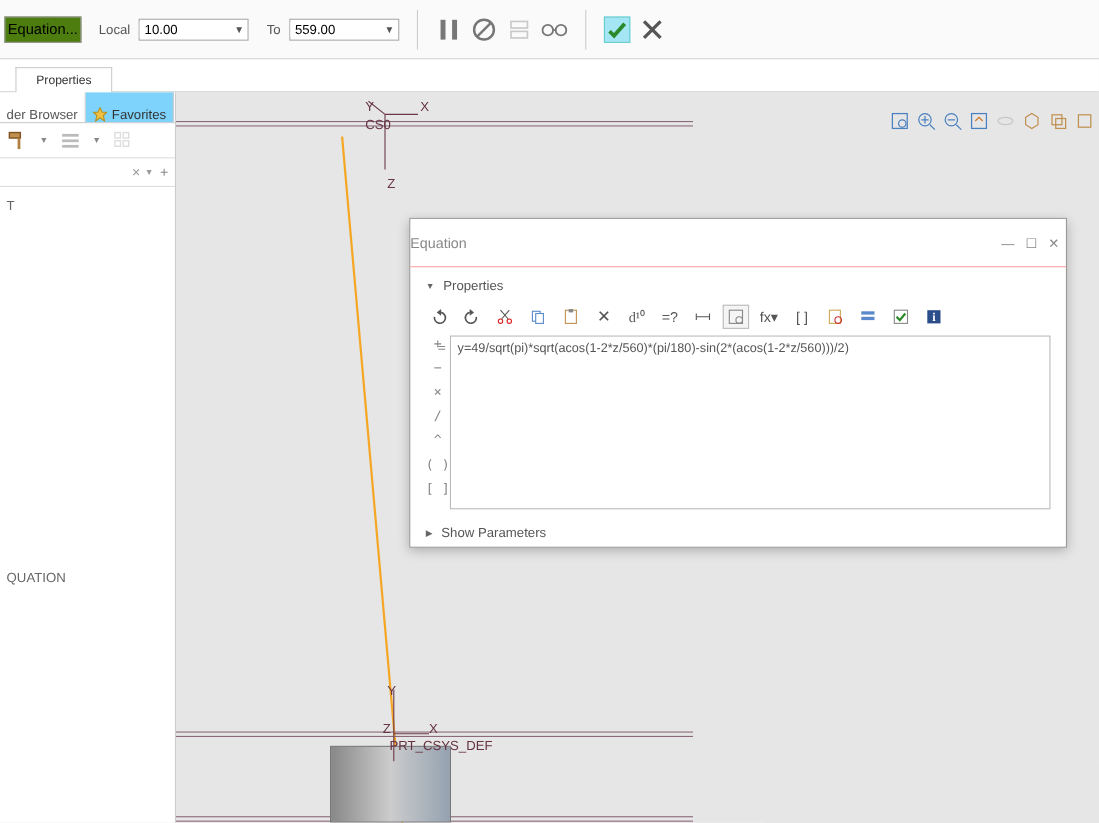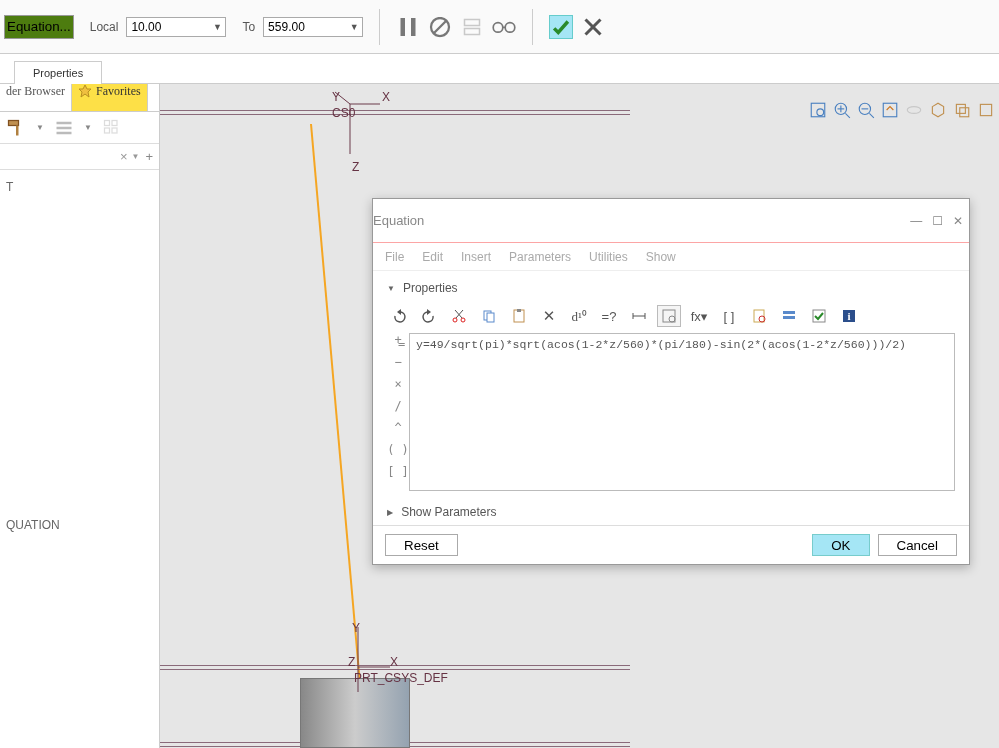--- a/index.html
+++ b/index.html
@@ -51,24 +51,24 @@
     position:relative; top:2px;
   }
 
   
   .left-panel {
     position:absolute; top:84px; left:0; width:160px; bottom:0;
     background:#fff; border-right:1px solid #ccc;
   }
   .lp-tabs { height:28px; border-bottom:1px solid #ccc; display:flex; align-items:center; }
   .lp-tabs .lpt {
-    height:100%; padding:0 6px; display:flex; align-items:flex-start; gap:4px;
-    border-right:1px solid #ccc; font-size:12px; color:#555; cursor:pointer;font-family:Liberation Serif, serif;
-  }
-  .lpt.fav { background:#fde047; color:#333; }
+    height:100%; padding:0 6px; display:flex; align-items:flex-end; gap:4px;
+    border-right:1px solid #ccc; font-size:12px; color:#555; cursor:pointer;
+  }
+  .lpt.fav { background:#7dd3fc; color:#333; }
   .lpt .ico { width:14px; height:14px; display:inline-flex; align-items:center; justify-content:center; }
 
   .lp-toolbar {
     height:32px; border-bottom:1px solid #ddd; display:flex; align-items:center;
     gap:10px; padding:0 6px; color:#999;
   }
   .lp-toolbar .tbico { width:20px; height:20px; display:flex; align-items:center; justify-content:center; cursor:pointer; }
 
   .lp-search {
     height:26px; border-bottom:1px solid #ddd; display:flex; align-items:center; padding:0 6px;
@@ -139,21 +139,21 @@
   .eq-toolbar { display:flex; align-items:center; gap:6px; margin-top:10px; flex-wrap:nowrap; }
   .eq-toolbar .tbtn { width:24px; height:22px; display:flex; align-items:center; justify-content:center; cursor:pointer; color:#555; font-size:13px; }
   .eq-toolbar .tbtn svg { width:16px; height:16px; }
   .eq-toolbar .tbtn.sel { border:1px solid #bbb; background:#f5f5f5; }
 
   .editor-row { display:flex; margin-top:6px; }
   .gutter { width:22px; display:flex; flex-direction:column; align-items:center; gap:8px; color:#888; font-family:Consolas,monospace; }
   .gutter span { cursor:pointer; height:14px; display:flex; align-items:center; }
   .eq-area { flex:1; border:1px solid #bbb; background:#fff; height:158px; padding:3px 6px; position:relative; }
   .eq-prefix { position:absolute; left:-12px; top:3px; color:#888; font-family:Consolas,monospace; }
-  .eq-text { font-family:Liberation Mono, monospace; font-size:11.5px; color:#555; }
+  .eq-text { font-family:Liberation Sans, sans-serif; font-size:11.5px; color:#555; }
 
   .section-head2 { display:flex; align-items:center; gap:8px; color:#555; margin-top:14px; }
   .section-head2 .tw2 { font-size:8px; color:#666; cursor:pointer; }
 
   .dlg-footer {
     border-top:1px solid #ddd; padding:8px 12px; display:flex; align-items:center;
   }
   .dlg-footer .btn {
     height:22px; padding:0 18px; border:1px solid #aaa; background:#fff; cursor:pointer;
   }
@@ -359,28 +359,20 @@
   </div>
 
   <div class="dlg" style="top:114px; left:212px;">
     <div class="dlg-title">
       <span class="title-text">Equation</span>
       <div class="dlg-winbtns">
         <span>—</span>
         <span>☐</span>
         <span>✕</span>
       </div>
-    </div>
-    <div class="dlg-menu">
-      <span>File</span>
-      <span>Edit</span>
-      <span>Insert</span>
-      <span>Parameters</span>
-      <span>Utilities</span>
-      <span>Show</span>
     </div>
 
     <div class="dlg-body">
       <div class="section-head">
         <span class="tw">▼</span>
         <span>Properties</span>
       </div>
 
       <div class="eq-toolbar">
         <span class="tbtn">
@@ -474,22 +466,15 @@
           <span class="eq-text">y=49/sqrt(pi)*sqrt(acos(1-2*z/560)*(pi/180)-sin(2*(acos(1-2*z/560)))/2)</span>
         </div>
       </div>
 
       <div class="section-head2">
         <span class="tw2">▶</span>
         <span>Show Parameters</span>
       </div>
     </div>
 
-    <div class="dlg-footer">
-      <button class="btn">Reset</button>
-      <span class="spacer"></span>
-      <button class="btn ok">OK</button>
-      <span style="width:8px"></span>
-      <button class="btn">Cancel</button>
-    </div>
   </div>
 
 </div>
 
 </body></html>

